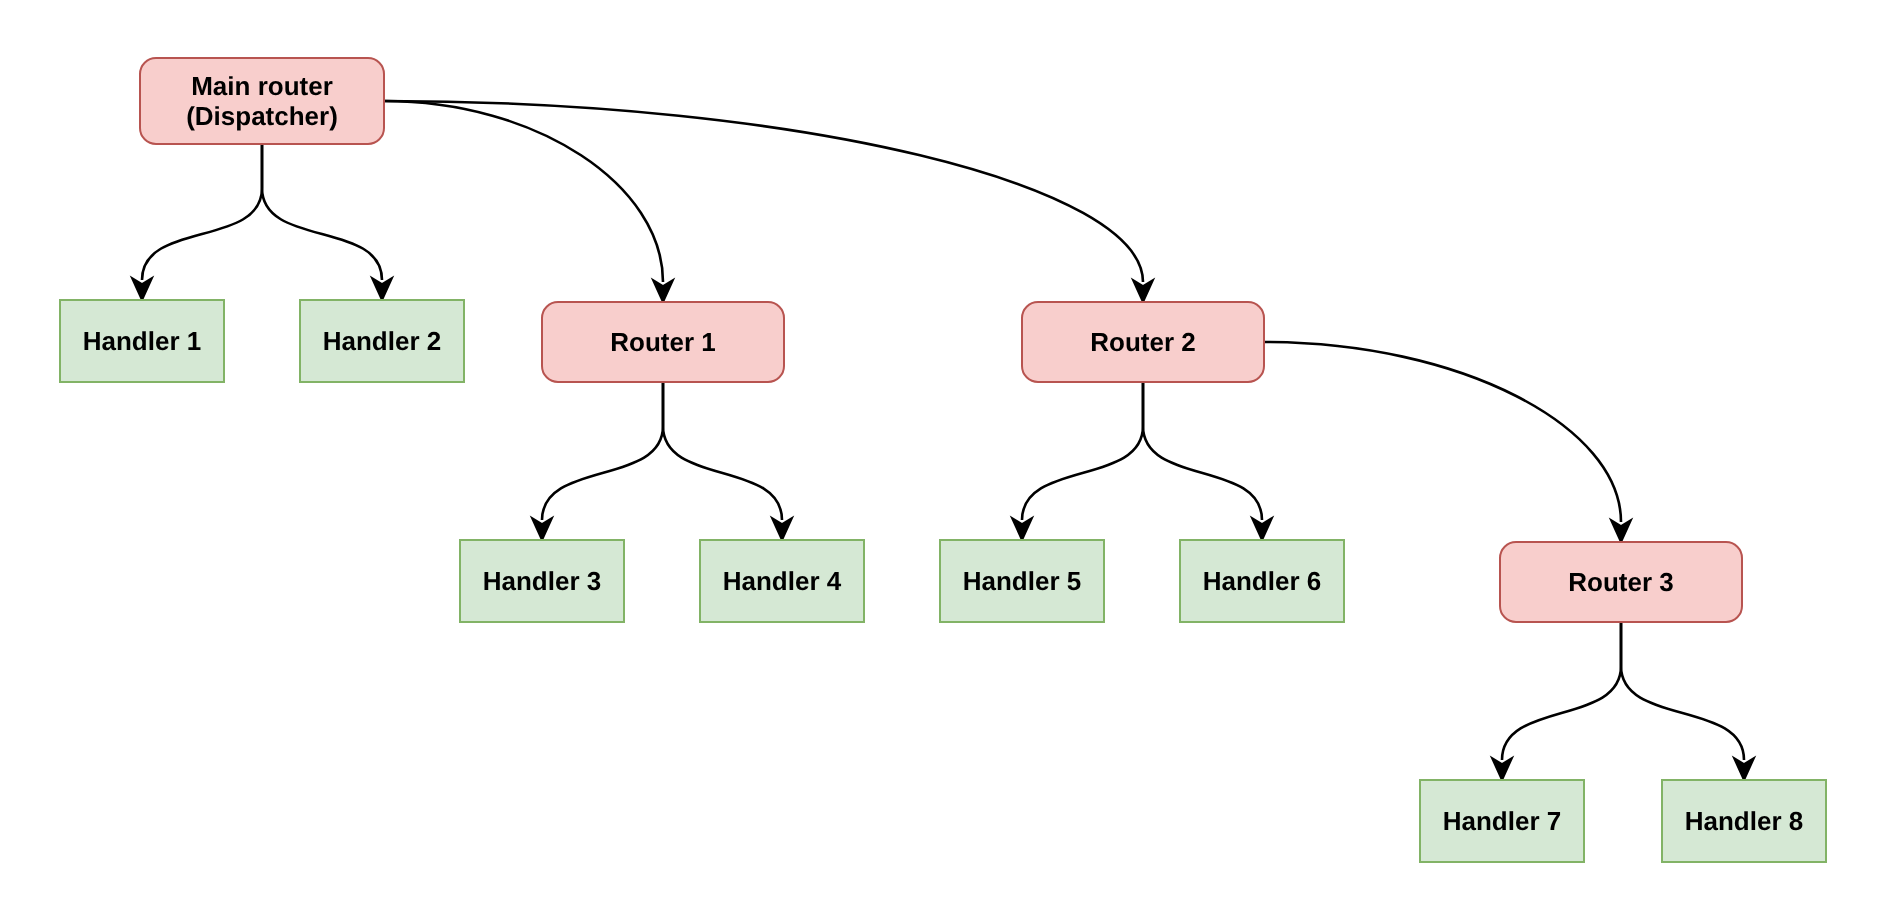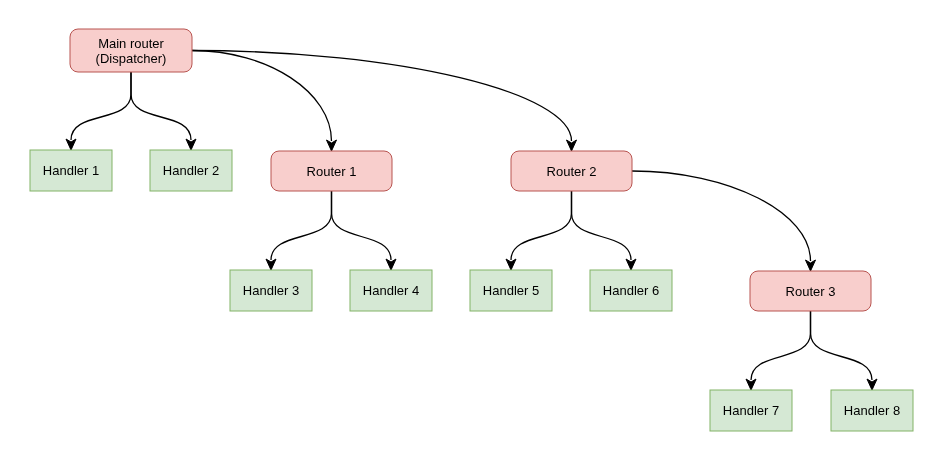--- a/index.html
+++ b/index.html
@@ -7,20 +7,21 @@
     padding: 0;
     background: #ffffff;
   }
   #canvas-wrap {
     position: relative;
     width: 941px;
     height: 461px;
     background: #ffffff;
     overflow: hidden;
     font-family: "Liberation Sans", sans-serif;
+    font-weight: bold;
   }
   svg text {
     font-family: "Liberation Sans", sans-serif;
     font-size: 13px;
     fill: #000000;
   }
 </style>
 </head>
 <body>
 

